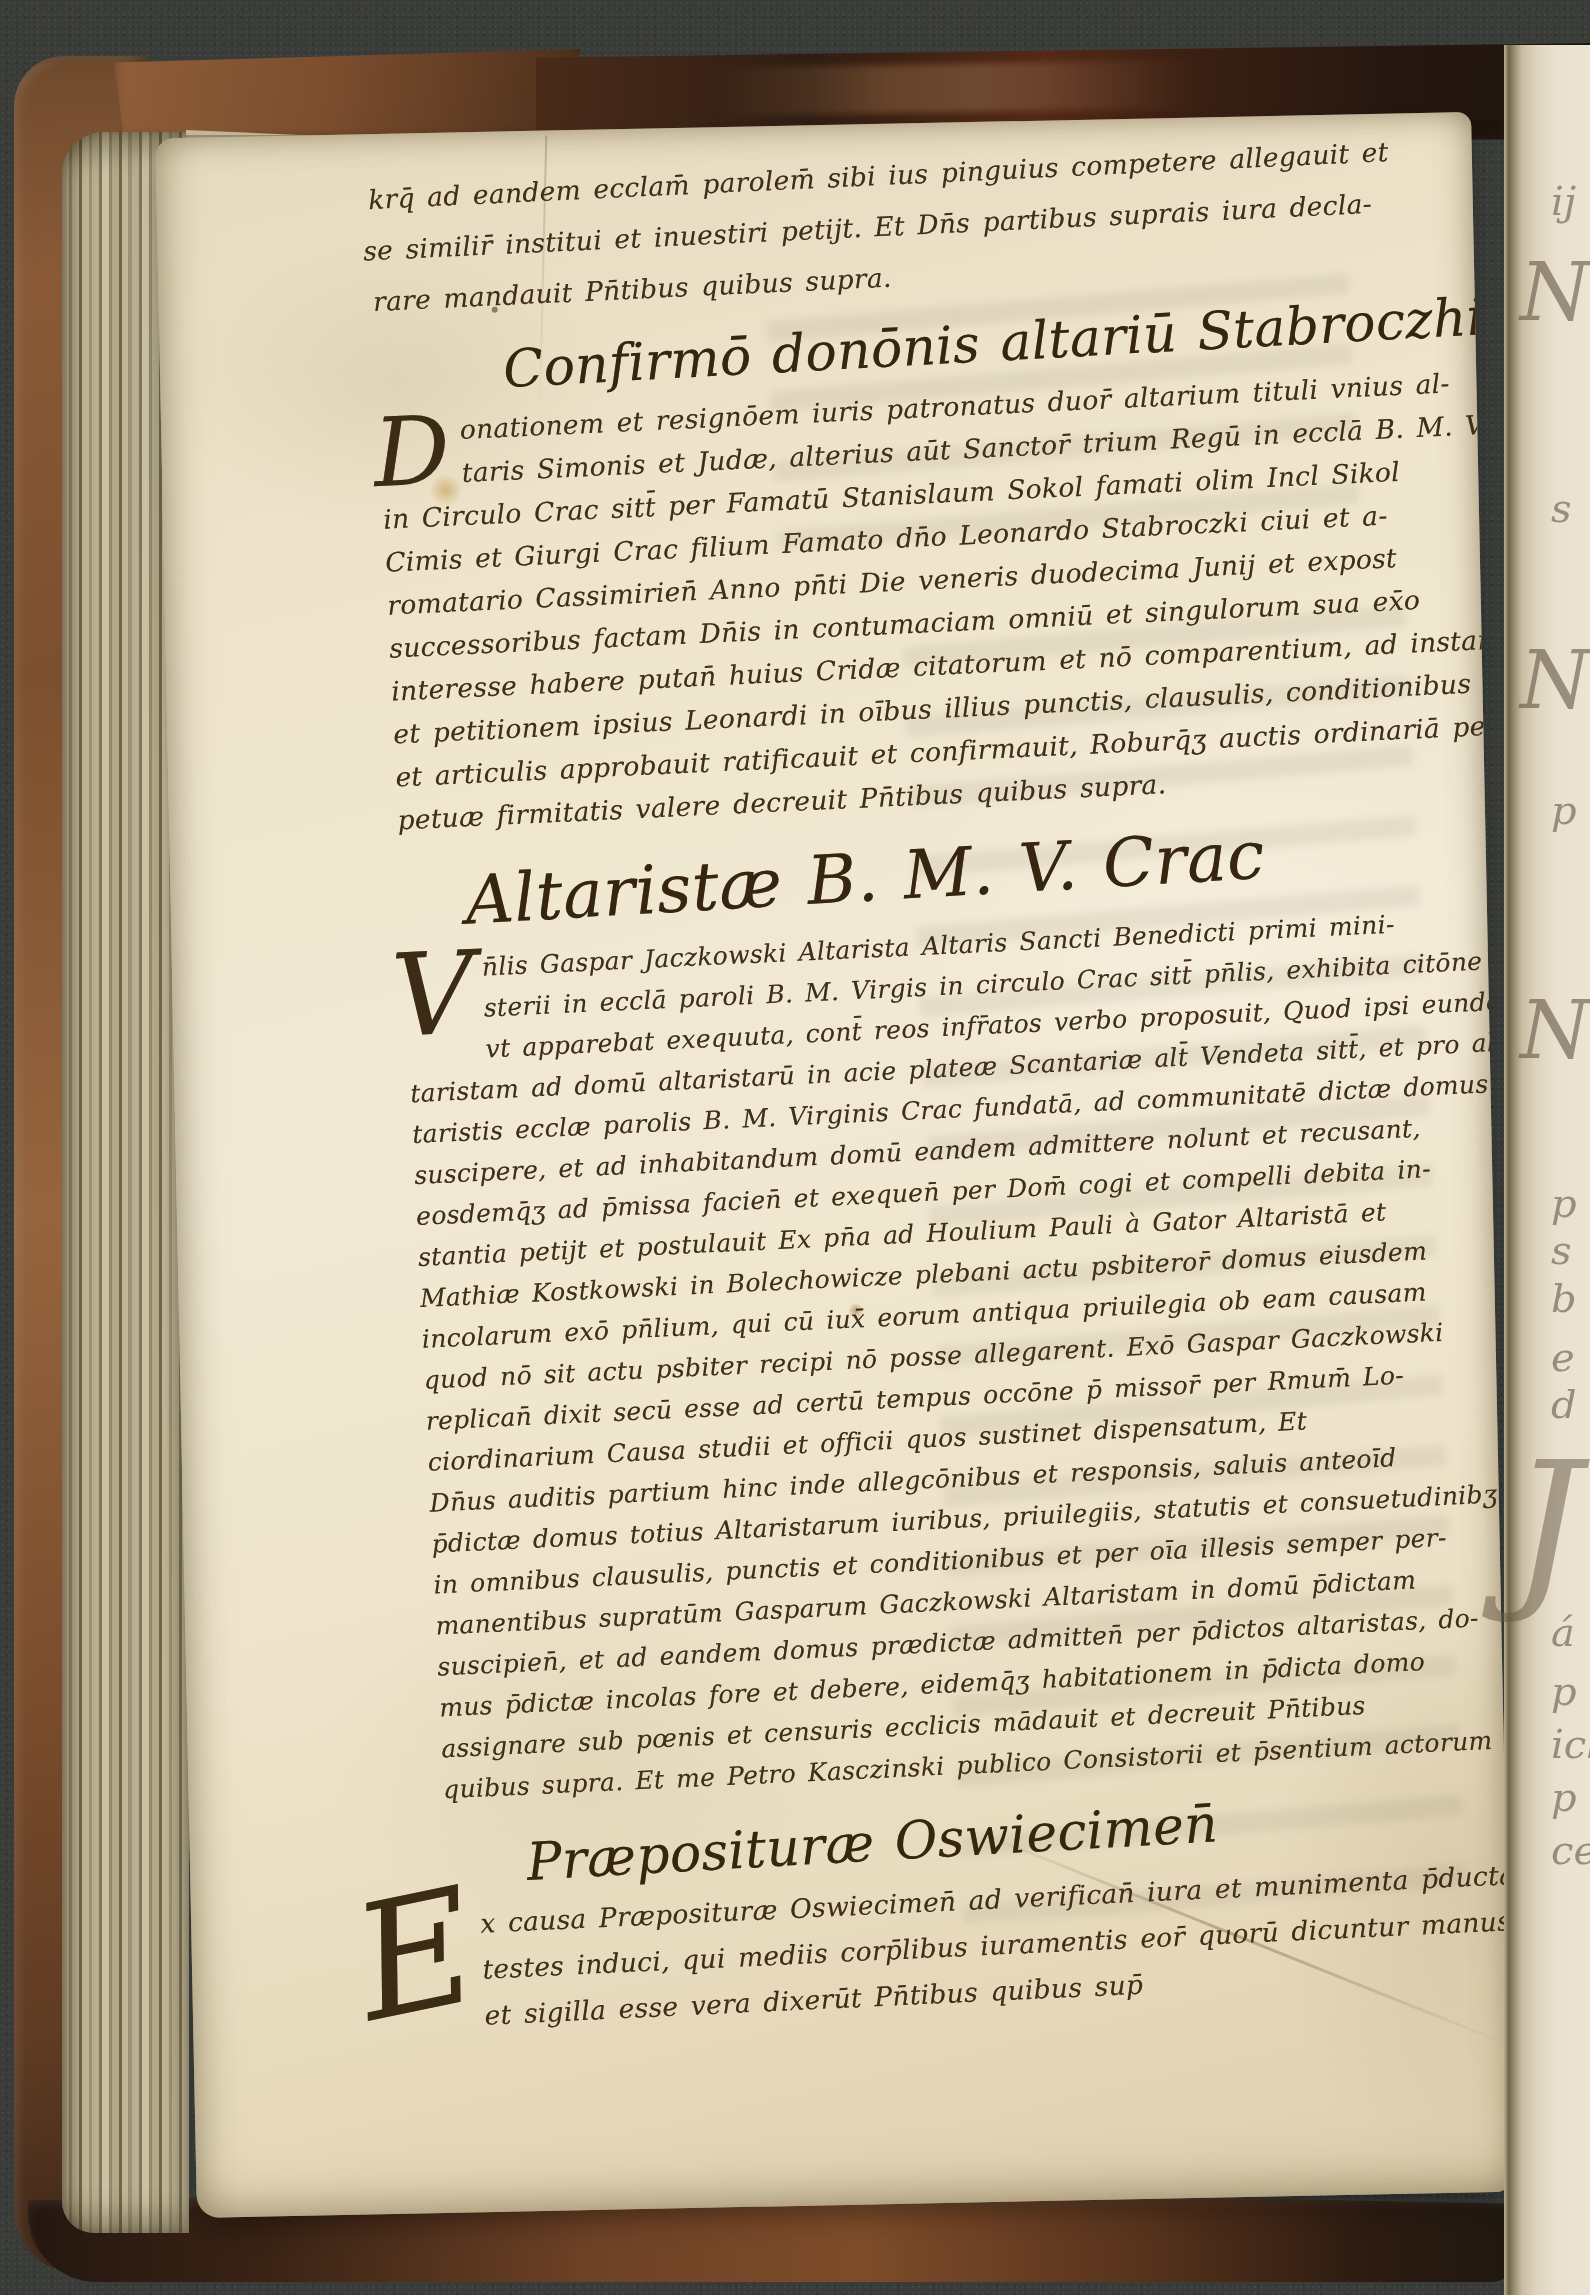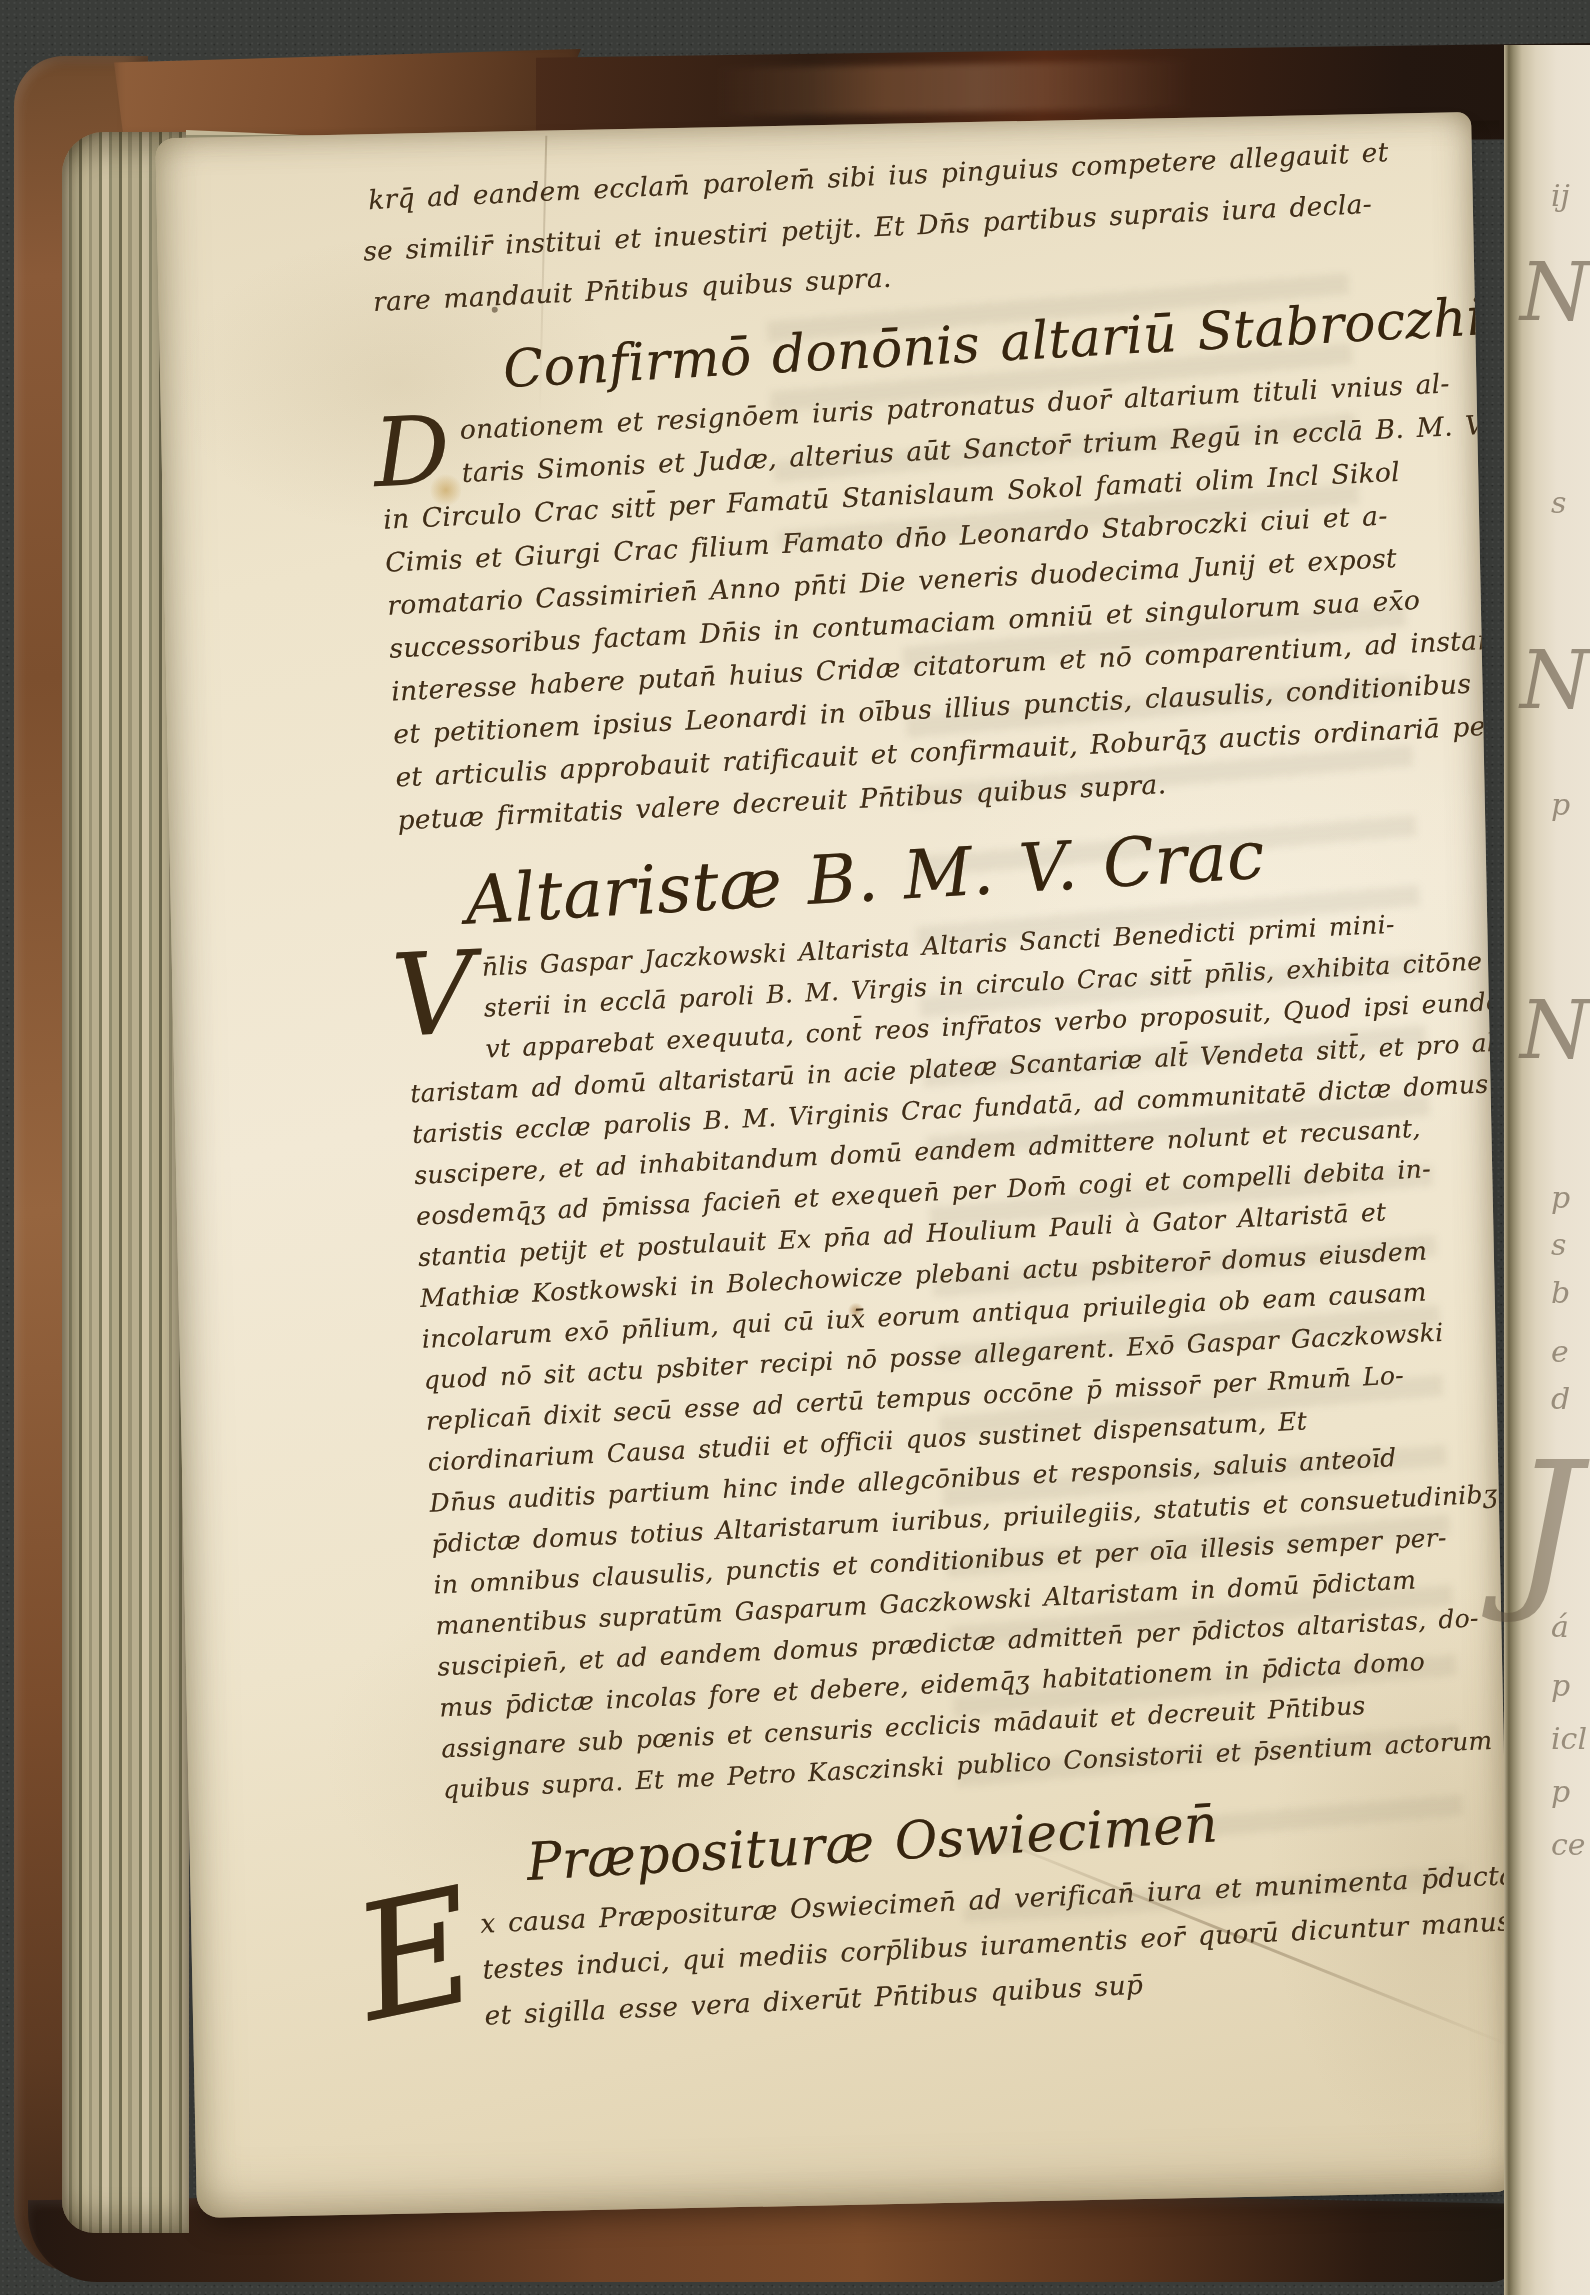--- a/index.html
+++ b/index.html
@@ -132,21 +132,21 @@
   .page-sliver{
     left:1504px;top:45px;width:87px;height:2251px;
     background:linear-gradient(90deg,#bcb093 0px,#6e6549 4.8px,#938a6c 9.5px,#c8bda1 18px,#ded4bd 32px,#eae1d0 53px,#ece4d4 100%);
   }
   .ghost{
     position:absolute;font-style:italic;color:rgba(99,85,66,.6);
     filter:blur(0.6px);white-space:nowrap;
   }
   .ghost.big{left:16px;font-size:80px;}
   .ghost.huge{left:7.4px;font-size:175px;color:rgba(99,85,66,.5);}
-  .ghost.small{left:47px;font-size:30px;}
+  .ghost.small{left:47px;font-size:40px;}
 </style>
 </head>
 <body>
 
 <div class="abs book" style="left:0;top:0;width:1591px;height:2295px;">
 
   <div class="abs cover-left"></div>
   <div class="abs cover-top-wedge"></div>
   <div class="abs cover-top"></div>
   <div class="abs cover-top-sheen"></div>

